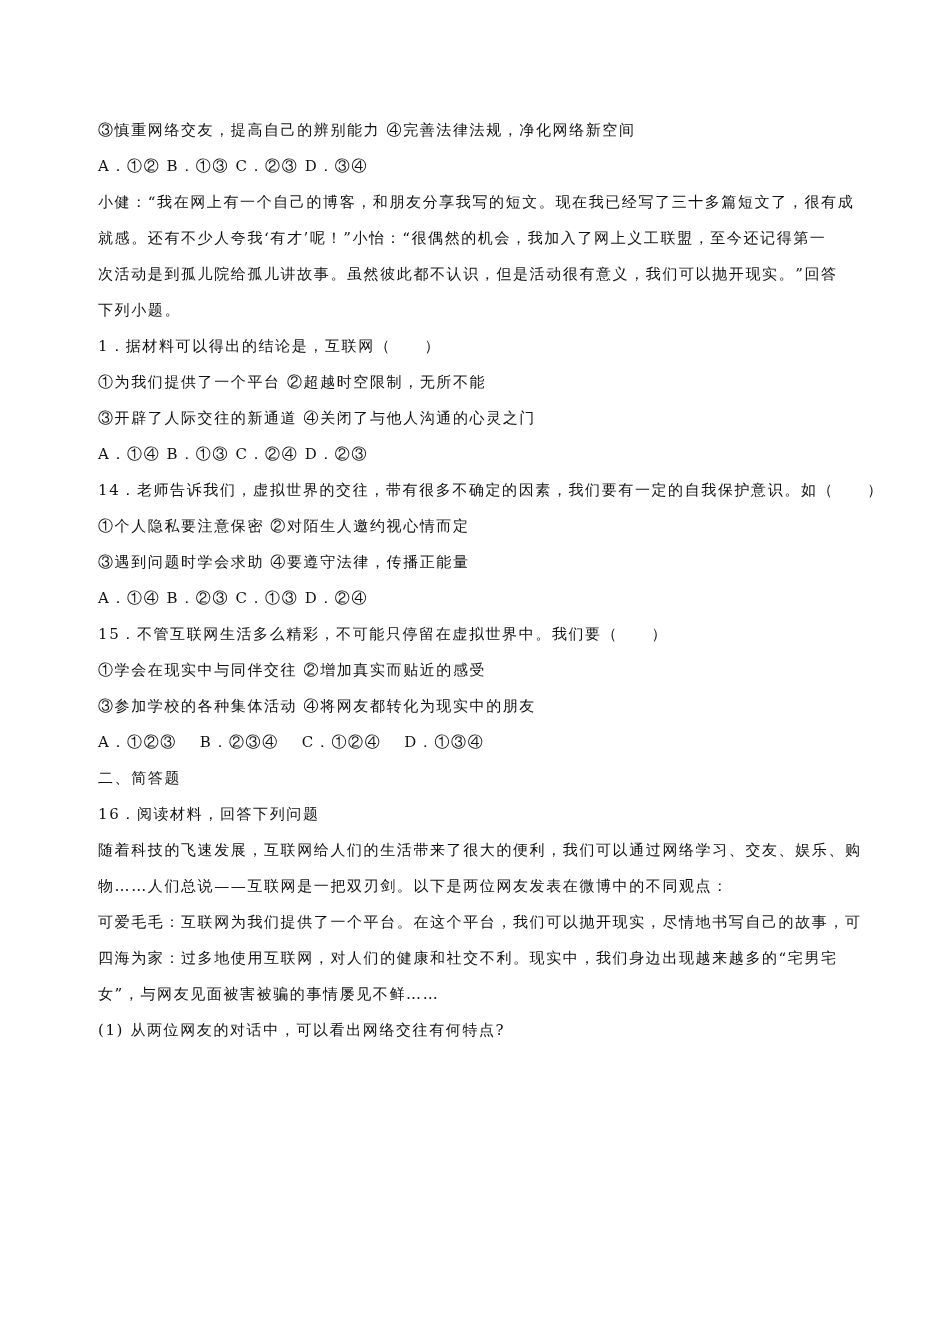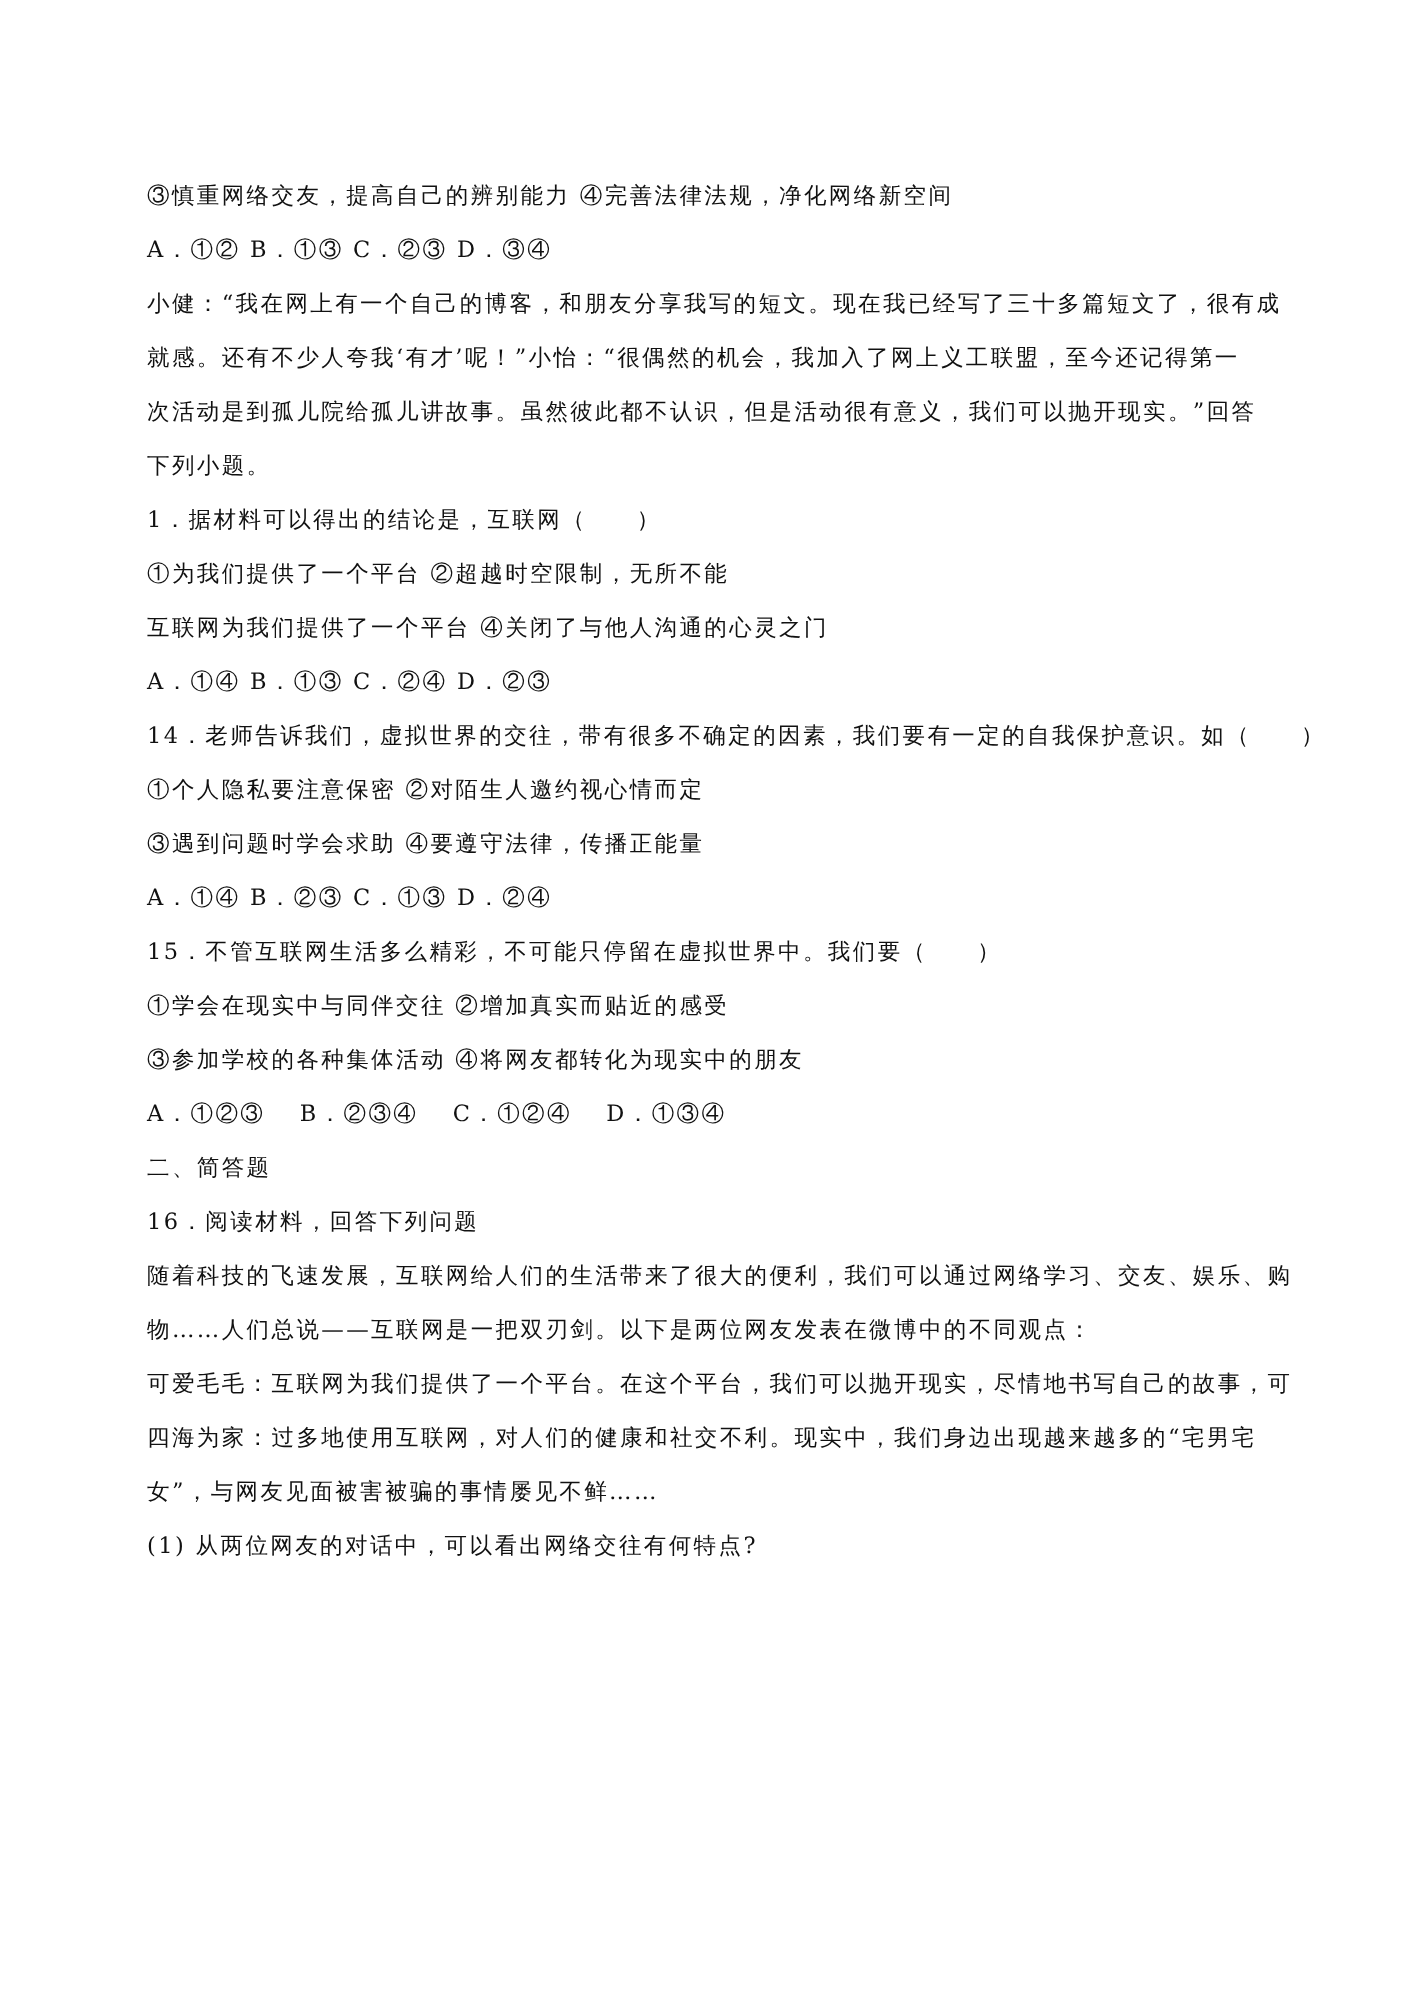--- a/index.html
+++ b/index.html
@@ -44,21 +44,21 @@
   <div>
     <div class="line">小健：“我在网上有一个自己的博客，和朋友分享我写的短文。现在我已经写了三十多篇短文了，很有成</div>
     <div class="line">就感。还有不少人夸我‘有才’呢！”小怡：“很偶然的机会，我加入了网上义工联盟，至今还记得第一</div>
     <div class="line">次活动是到孤儿院给孤儿讲故事。虽然彼此都不认识，但是活动很有意义，我们可以抛开现实。”回答</div>
     <div class="line">下列小题。</div>
   </div>
 
   <div>
     <div class="line">1．据材料可以得出的结论是，互联网（　　）</div>
     <div class="line">①为我们提供了一个平台 ②超越时空限制，无所不能</div>
-    <div class="line">互联网为我们提供了一个平台 ④关闭了与他人沟通的心灵之门</div>
+    <div class="line">③开辟了人际交往的新通道 ④关闭了与他人沟通的心灵之门</div>
     <div class="line">A．①④ B．①③ C．②④ D．②③</div>
   </div>
 
   <div>
     <div class="line">14．老师告诉我们，虚拟世界的交往，带有很多不确定的因素，我们要有一定的自我保护意识。如（　　）</div>
     <div class="line">①个人隐私要注意保密 ②对陌生人邀约视心情而定</div>
     <div class="line">③遇到问题时学会求助 ④要遵守法律，传播正能量</div>
     <div class="line">A．①④ B．②③ C．①③ D．②④</div>
   </div>
 

